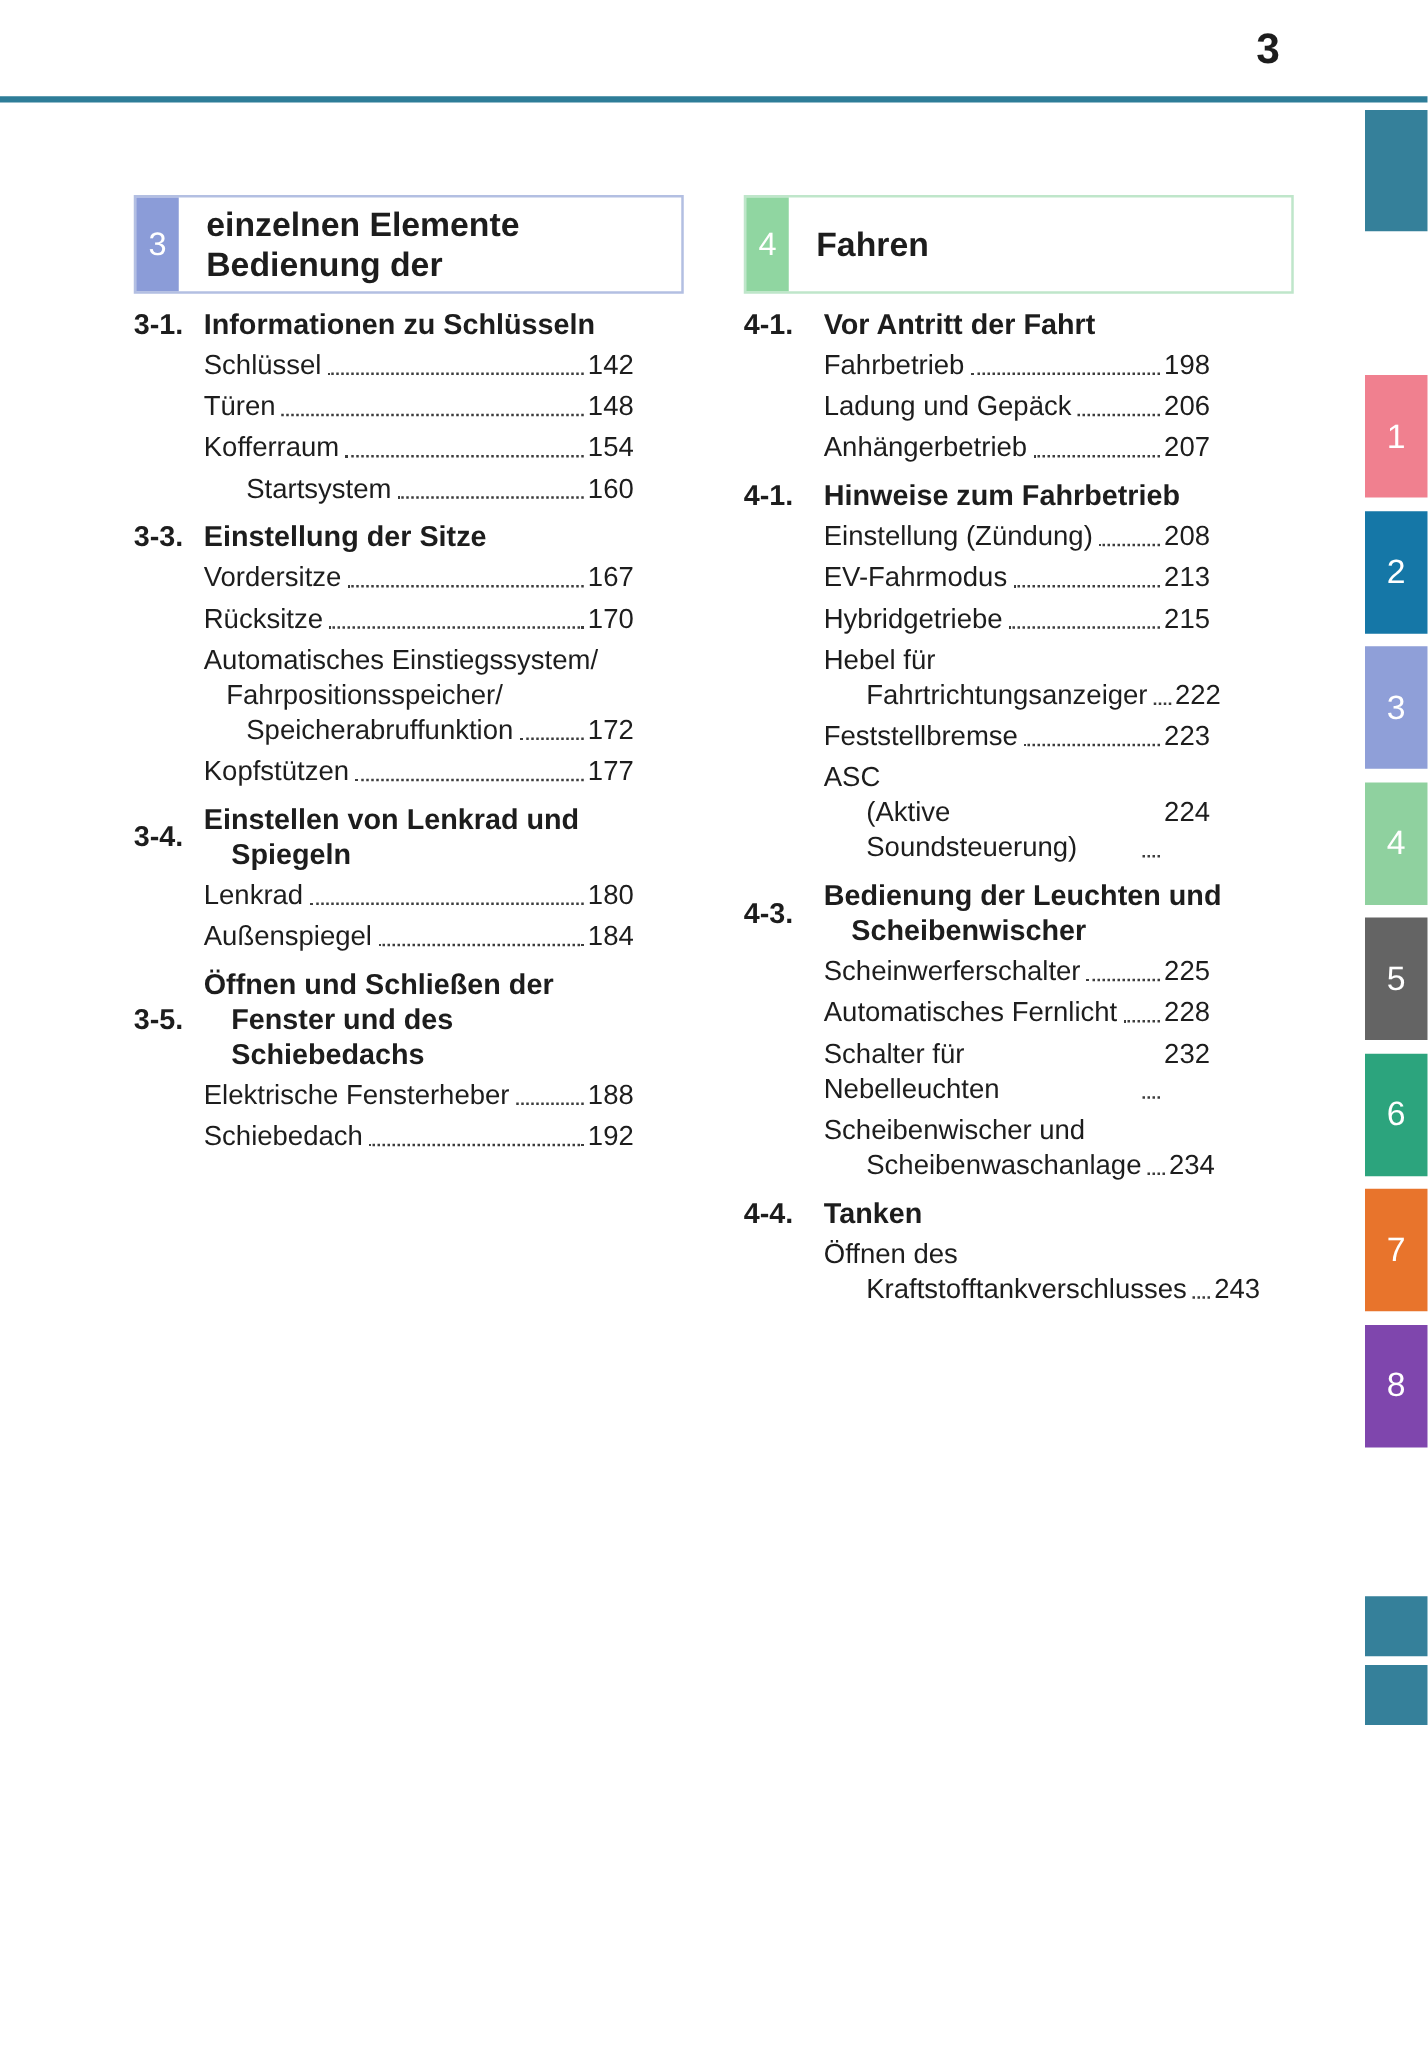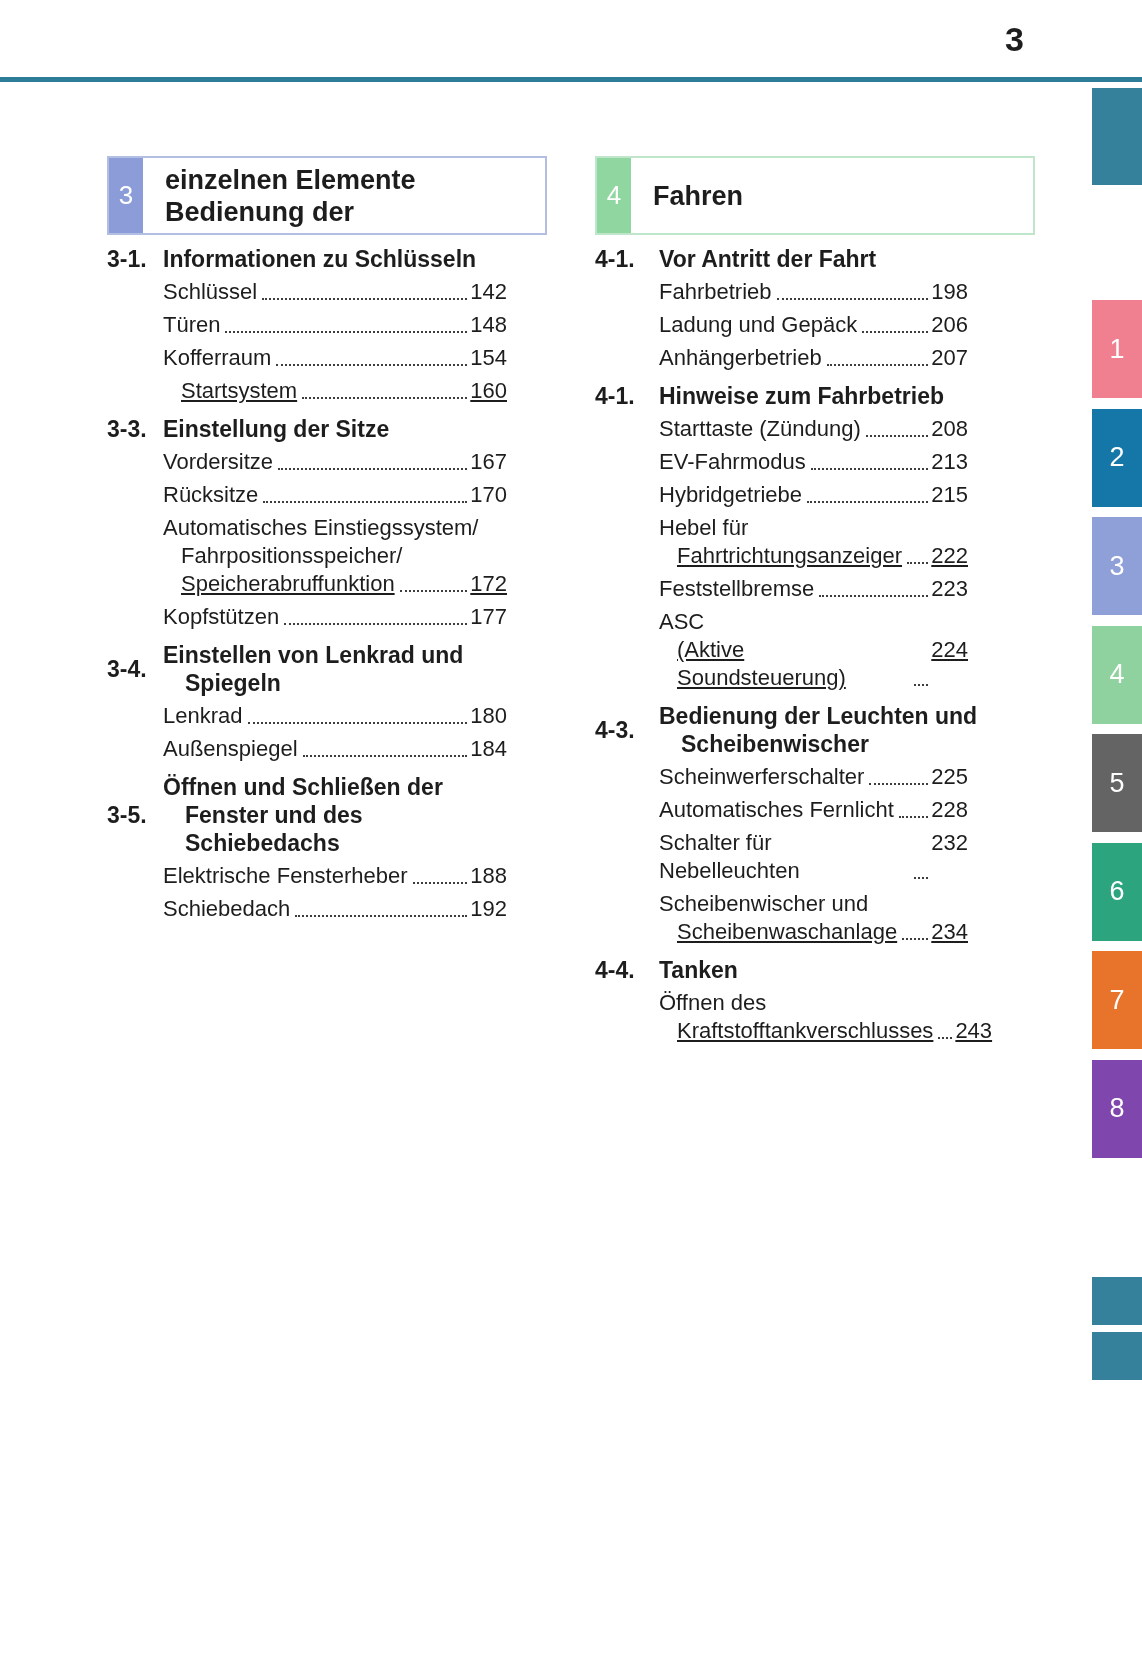--- a/index.html
+++ b/index.html
@@ -50,21 +50,21 @@
   .col-1 .toc-heading .label { flex:0 0 64px; }
   .h-lines .line + .line { margin-left:22px; }
 
   .toc-entry {
     margin:5px 0 5px 56px; width:344px;
     font-size:22px; line-height:28px;
   }
   .col-1 .toc-entry { margin-left:64px; width:309px; }
   .toc-entry .line.wrapped { margin-left:18px; }
   .entry-flex { display:flex; align-items:baseline; }
-  .entry-flex.wrapped { margin-left:18px;text-decoration:underline; }
+  .entry-flex.wrapped { margin-left:34px; }
   .leader {
     flex:1 1 auto; min-width:14px; height:0;
     align-self:flex-end;
     margin:0 3px 6px 5px;
     border-bottom:2.4px dotted #3d3d3d;
   }
   .pagenum { white-space:nowrap; }
 
   
   .side-tab {
@@ -243,21 +243,21 @@
         </div>
       </div>
       <div class="toc-heading">
         <div class="label">4-1.</div>
         <div class="h-lines">
           <div class="line">Hinweise zum Fahrbetrieb</div>
         </div>
       </div>
       <div class="toc-entry">
         <div class="entry-flex">
-          <span class="e-text">Starttaste (Zündung)</span>
+          <span class="e-text">Einstellung (Zündung)</span>
           <span class="leader"></span>
           <span class="pagenum">208</span>
         </div>
       </div>
       <div class="toc-entry">
         <div class="entry-flex">
           <span class="e-text">EV-Fahrmodus</span>
           <span class="leader"></span>
           <span class="pagenum">213</span>
         </div>

